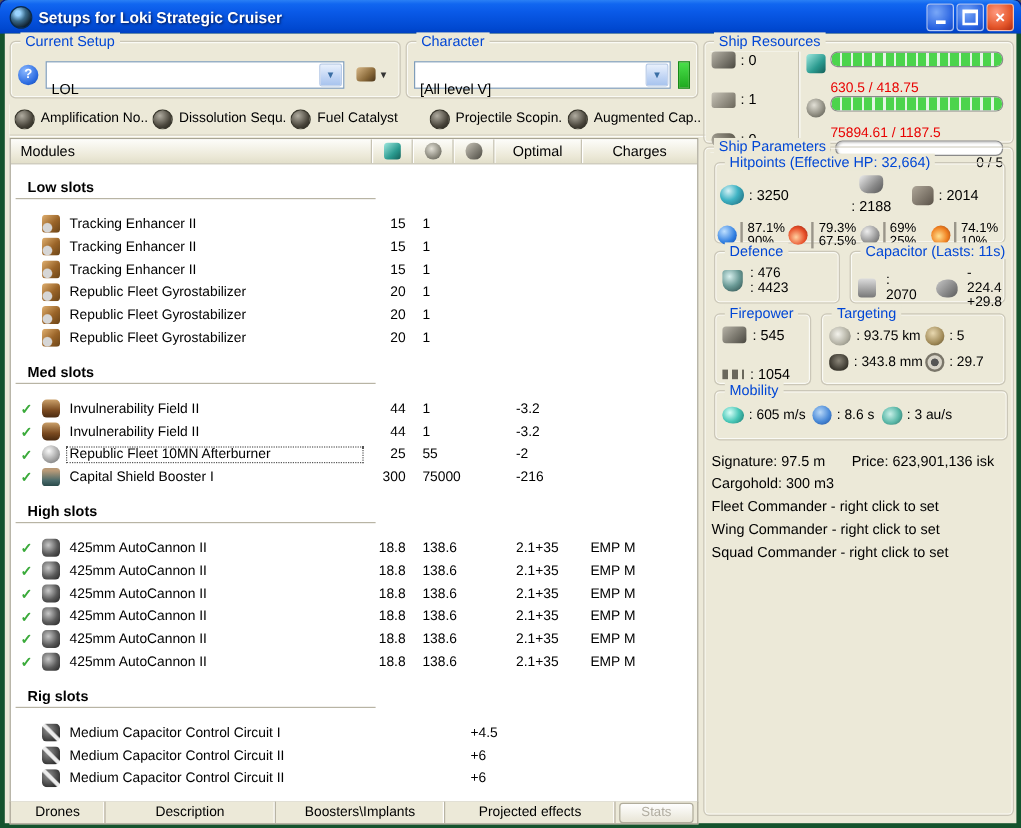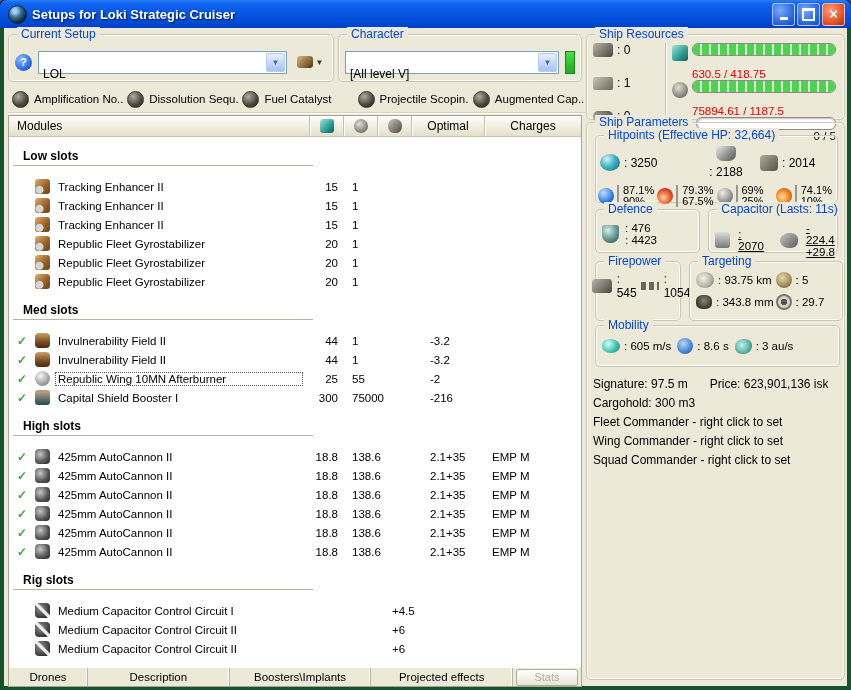--- a/index.html
+++ b/index.html
@@ -101,25 +101,25 @@
   .hp-row1{display:flex;align-items:center;padding:10px 6px 0 4px;}
   .hp-cell{display:flex;align-items:center;gap:4px;font-size:12px;}
   .hp-cell.w1{width:92px;}.hp-cell.w2{width:68px;flex-direction:column;}.hp-cell.w3{flex:1;}
   .hp-row2{display:flex;align-items:center;padding:6px 2px 0 2px;}
   .resist{display:flex;align-items:center;flex:1;}
   .resist .vals{margin-left:3px;padding-left:4px;border-left:2px solid #9a968a;font-size:11px;line-height:11px;}
   .row2boxes{position:absolute;left:8px;top:86px;width:243px;display:flex;gap:8px;}
   .gb-def{width:112px;height:42px;}
   .gb-cap{flex:1;height:42px;}
   .def-in{display:flex;align-items:center;gap:6px;padding:12px 4px 0 6px;font-size:11.5px;line-height:12px;}
-  .cap-in{display:flex;align-items:center;gap:8px;padding:12px 2px 0 6px;font-size:11.5px;line-height:12px;text-decoration:underline;}
+  .cap-in{display:flex;align-items:center;gap:8px;padding:12px 2px 0 6px;font-size:11.5px;line-height:12px;}
   .row3boxes{position:absolute;left:8px;top:138px;width:243px;display:flex;gap:8px;}
   .gb-fire{width:84px;height:58px;}
   .gb-targ{flex:1;height:58px;}
-  .fire-in{display:flex;flex-direction:row;gap:4px;padding:10px 0 0 6px;font-size:12px;justify-content:center;}
+  .fire-in{display:flex;flex-direction:column;gap:19px;padding:10px 0 0 6px;font-size:12px;justify-content:center;}
   .fire-row{display:flex;align-items:center;gap:5px;}
   .targ-in{display:grid;grid-template-columns:1fr 64px;gap:6px 2px;padding:10px 2px 0 6px;font-size:11.5px;}
   .targ-cell{display:flex;align-items:center;gap:4px;white-space:nowrap;}
   .gb-mob{position:absolute;left:8px;top:202px;width:243px;height:40px;}
   .mob-in{display:flex;align-items:center;gap:6px;padding:12px 2px 0 6px;font-size:11.5px;white-space:nowrap;}
   .info{position:absolute;left:6px;top:252px;width:246px;font-size:12px;line-height:19px;}
   .info-row1{display:flex;}
   .info-price{margin-left:22px;}
   
   .icon{display:inline-block;width:16px;height:16px;border-radius:3px;flex:none;vertical-align:middle;}
@@ -305,21 +305,21 @@
             <span class="micon m-copper"></span>
             <span class="mname">Invulnerability Field II</span>
             <span class="c1">44</span>
             <span class="c2">1</span>
             <span class="c3">-3.2</span>
             <span class="c4"></span>
           </div>
           <div class="mrow">
             <span class="check">✓</span>
             <span class="micon m-sphere"></span>
-            <span class="mname selected">Republic Wing 10MN Afterburner</span>
+            <span class="mname selected">Republic Fleet 10MN Afterburner</span>
             <span class="c1">25</span>
             <span class="c2">55</span>
             <span class="c3">-2</span>
             <span class="c4"></span>
           </div>
           <div class="mrow">
             <span class="check">✓</span>
             <span class="micon m-sboost"></span>
             <span class="mname">Capital Shield Booster I</span>
             <span class="c1">300</span>

